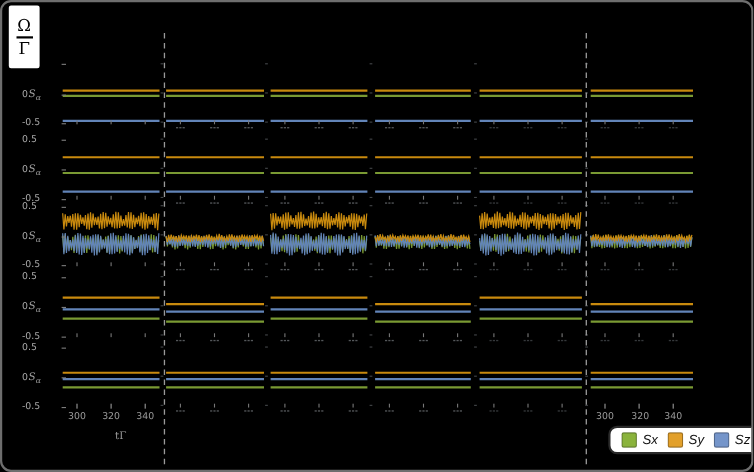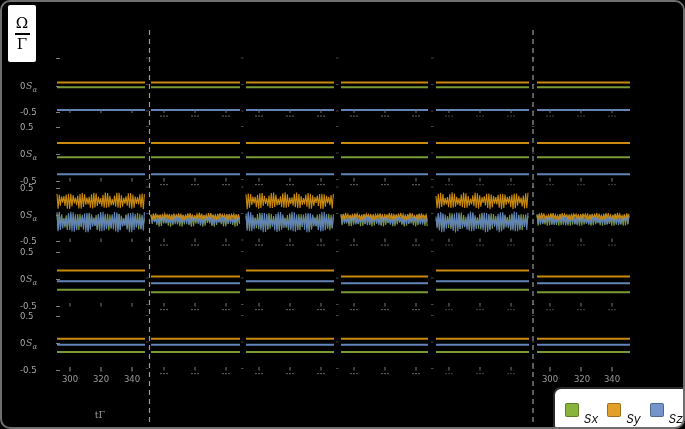--- a/index.html
+++ b/index.html
@@ -15,29 +15,29 @@
     justify-content:center;color:#000;font-family:"DejaVu Serif",serif;z-index:5;
   }
   .corner-box .frac-num,.corner-box .frac-den{font-size:15px;line-height:17px;}
   .corner-box .frac-bar{width:15px;height:2px;background:#000;margin:1px 0;}
   .ylab{position:absolute;width:34px;text-align:left;color:#a8a8a8;font-size:8.5px;line-height:10px;left:18px;}
   .ytickdash{position:absolute;left:54px;width:4px;height:1px;background:#7d7d7d;}
   .rowlab{position:absolute;left:24px;width:22px;color:#9d9d9d;font-size:9.5px;
     font-family:"DejaVu Serif",serif;font-style:italic;text-align:left;}
   .rowlab sub{font-size:7px;}
   .xlab{position:absolute;width:24px;text-align:center;color:#9a9a9a;font-size:8.5px;top:372px;}
-  .xaxis-title{position:absolute;width:30px;text-align:center;color:#9a9a9a;font-size:9.5px;
-    font-family:"DejaVu Serif",serif;top:389px;margin-top:18px;}
+  .xaxis-title{position:absolute;width:30px;text-align:right;color:#9a9a9a;font-size:9.5px;
+    font-family:"DejaVu Serif",serif;top:389px;}
   .legend{
     position:absolute;left:551px;top:385px;background:#fff;border:2px solid #2a2a2a;
     border-radius:8px;display:flex;align-items:center;gap:9px;padding:4px 10px;z-index:6;
   }
   .legend-item{display:flex;align-items:center;gap:5px;}
   .legend-swatch{width:12px;height:12px;border-radius:2px;border:1px solid rgba(0,0,0,0.3);}
-  .legend-label{color:#111;font-size:12px;font-style:italic;font-family:Liberation Mono, monospace;margin-top:20px;}
+  .legend-label{color:#111;font-size:12px;font-style:italic;font-family:Liberation Sans, sans-serif;}
 </style>
 </head>
 <body>
 
 <div id="frame">
 
   <svg id="plot-svg" width="681" height="425">
       <line x1="55" x2="143" y1="80.41" y2="80.41" stroke="#c98a0e" stroke-width="2"></line>
       <line x1="55" x2="143" y1="107.97" y2="107.97" stroke="#6284b8" stroke-width="2"></line>
       <line x1="55" x2="143" y1="85.18" y2="85.18" stroke="#7a9a33" stroke-width="2"></line>

